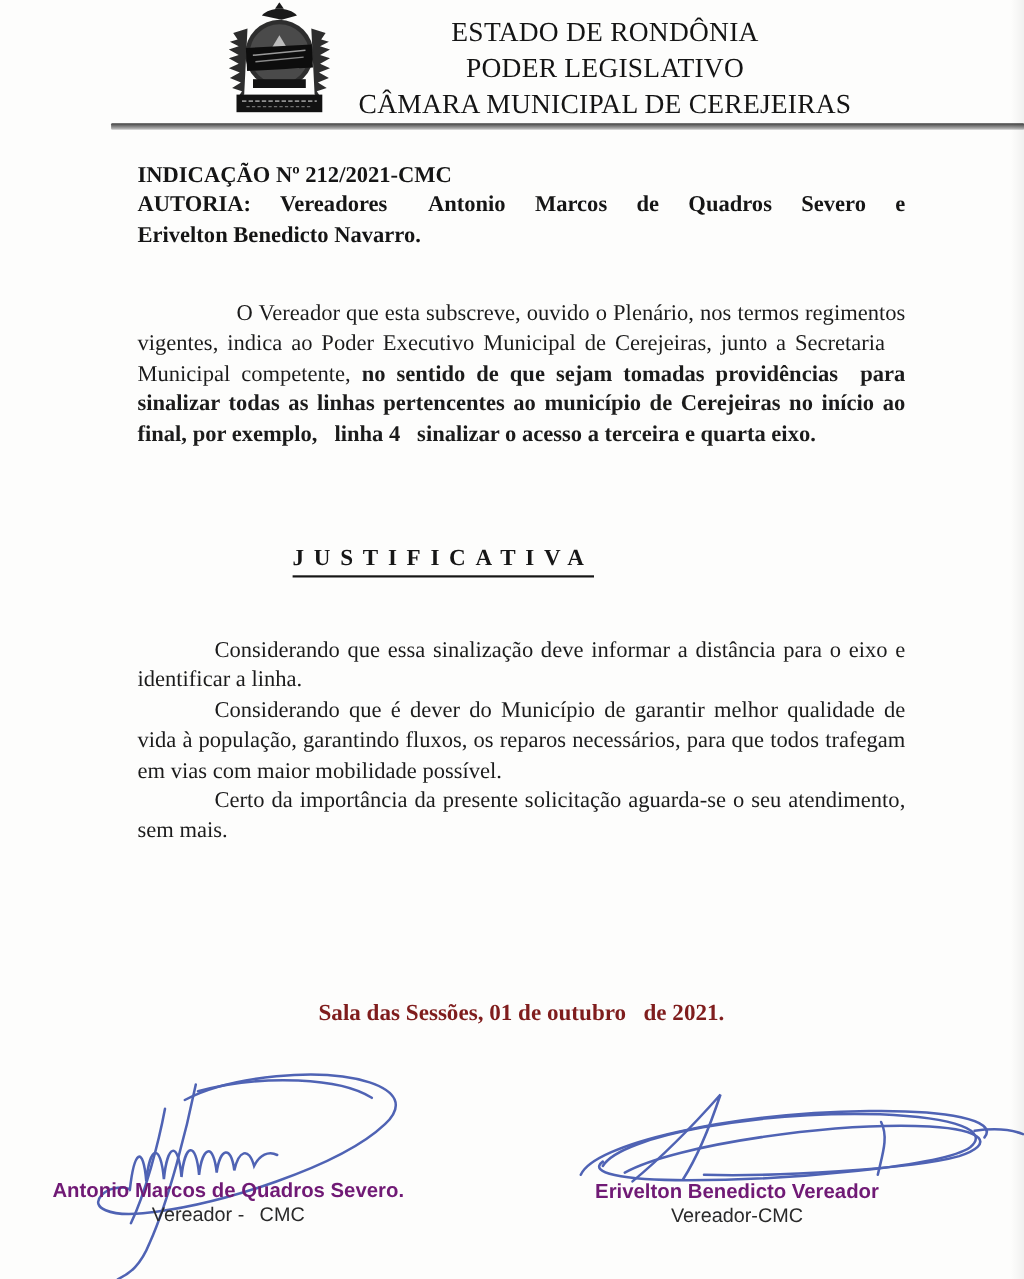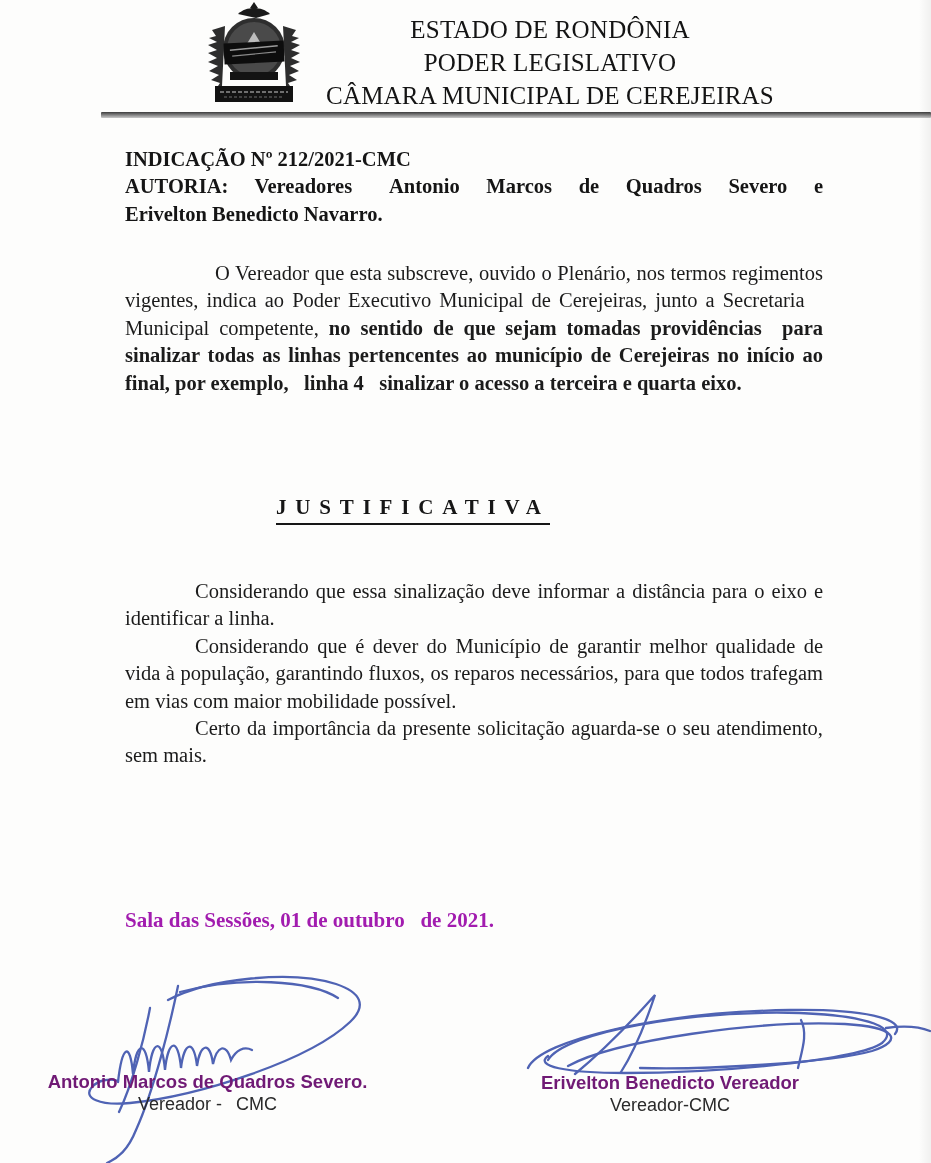--- a/index.html
+++ b/index.html
@@ -32,36 +32,36 @@
   .title-block{
     position:absolute;left:125px;top:146px;width:698px;
     font-weight:bold;font-size:20.5px;line-height:27.4px;color:#151515;
   }
   .autoria-l1{text-align:justify;text-align-last:justify;}
   
   .para{
     text-align:justify;font-size:20.5px;line-height:27.4px;margin:0;color:#1b1b1b;
   }
   .opening{
-    position:absolute;left:125px;top:260px;width:698px;text-indent:90px;
+    position:absolute;left:125px;top:272px;width:698px;text-indent:90px;
   }
   .just-heading-wrap{
-    position:absolute;left:276px;top:495px;
+    position:absolute;left:266px;top:495px;
   }
   .just-heading{
     display:inline-block;font-weight:bold;font-size:21px;letter-spacing:0.42em;
     border-bottom:2.5px solid #161616;padding-bottom:3px;color:#161616;
   }
   .just-body{
     position:absolute;left:125px;top:578px;width:698px;
   }
   .just-body p{text-indent:70px;}
   .date-line{
     position:absolute;left:125px;top:908px;width:698px;
-    text-align:left;font-weight:bold;font-size:21px;color:#a21caf;
+    text-align:center;font-weight:bold;font-size:21px;color:#7f1d1d;
   }
   
   .sig-layer{position:absolute;left:0;top:0;width:931px;height:1163px;pointer-events:none;}
   .sig-block{
     position:absolute;text-align:center;
     font-family:"Liberation Sans", sans-serif;
   }
   .sig-left{left:15px;top:1070px;width:385px;}
   .sig-right{left:495px;top:1071px;width:350px;}
   .sig-name{font-weight:bold;font-size:18.5px;line-height:23px;color:#701a75;}

